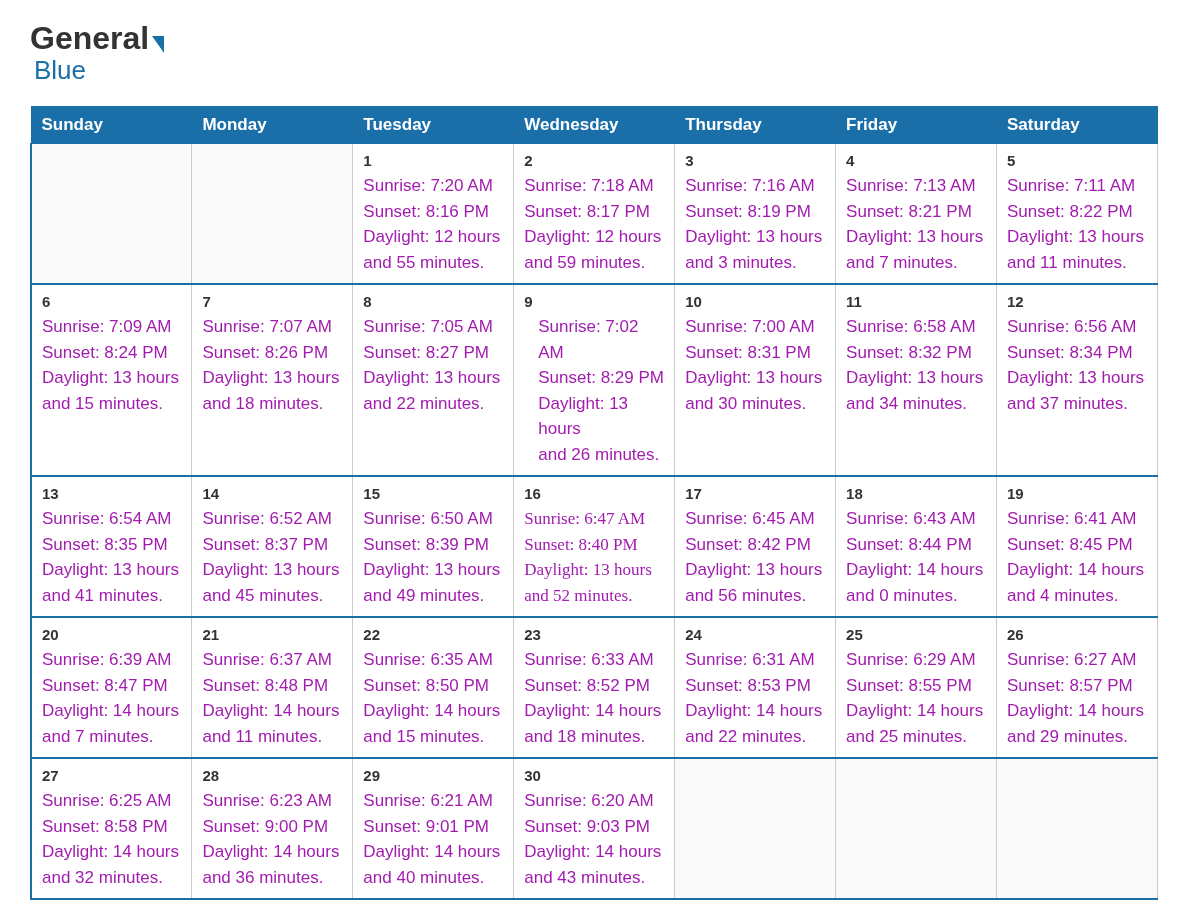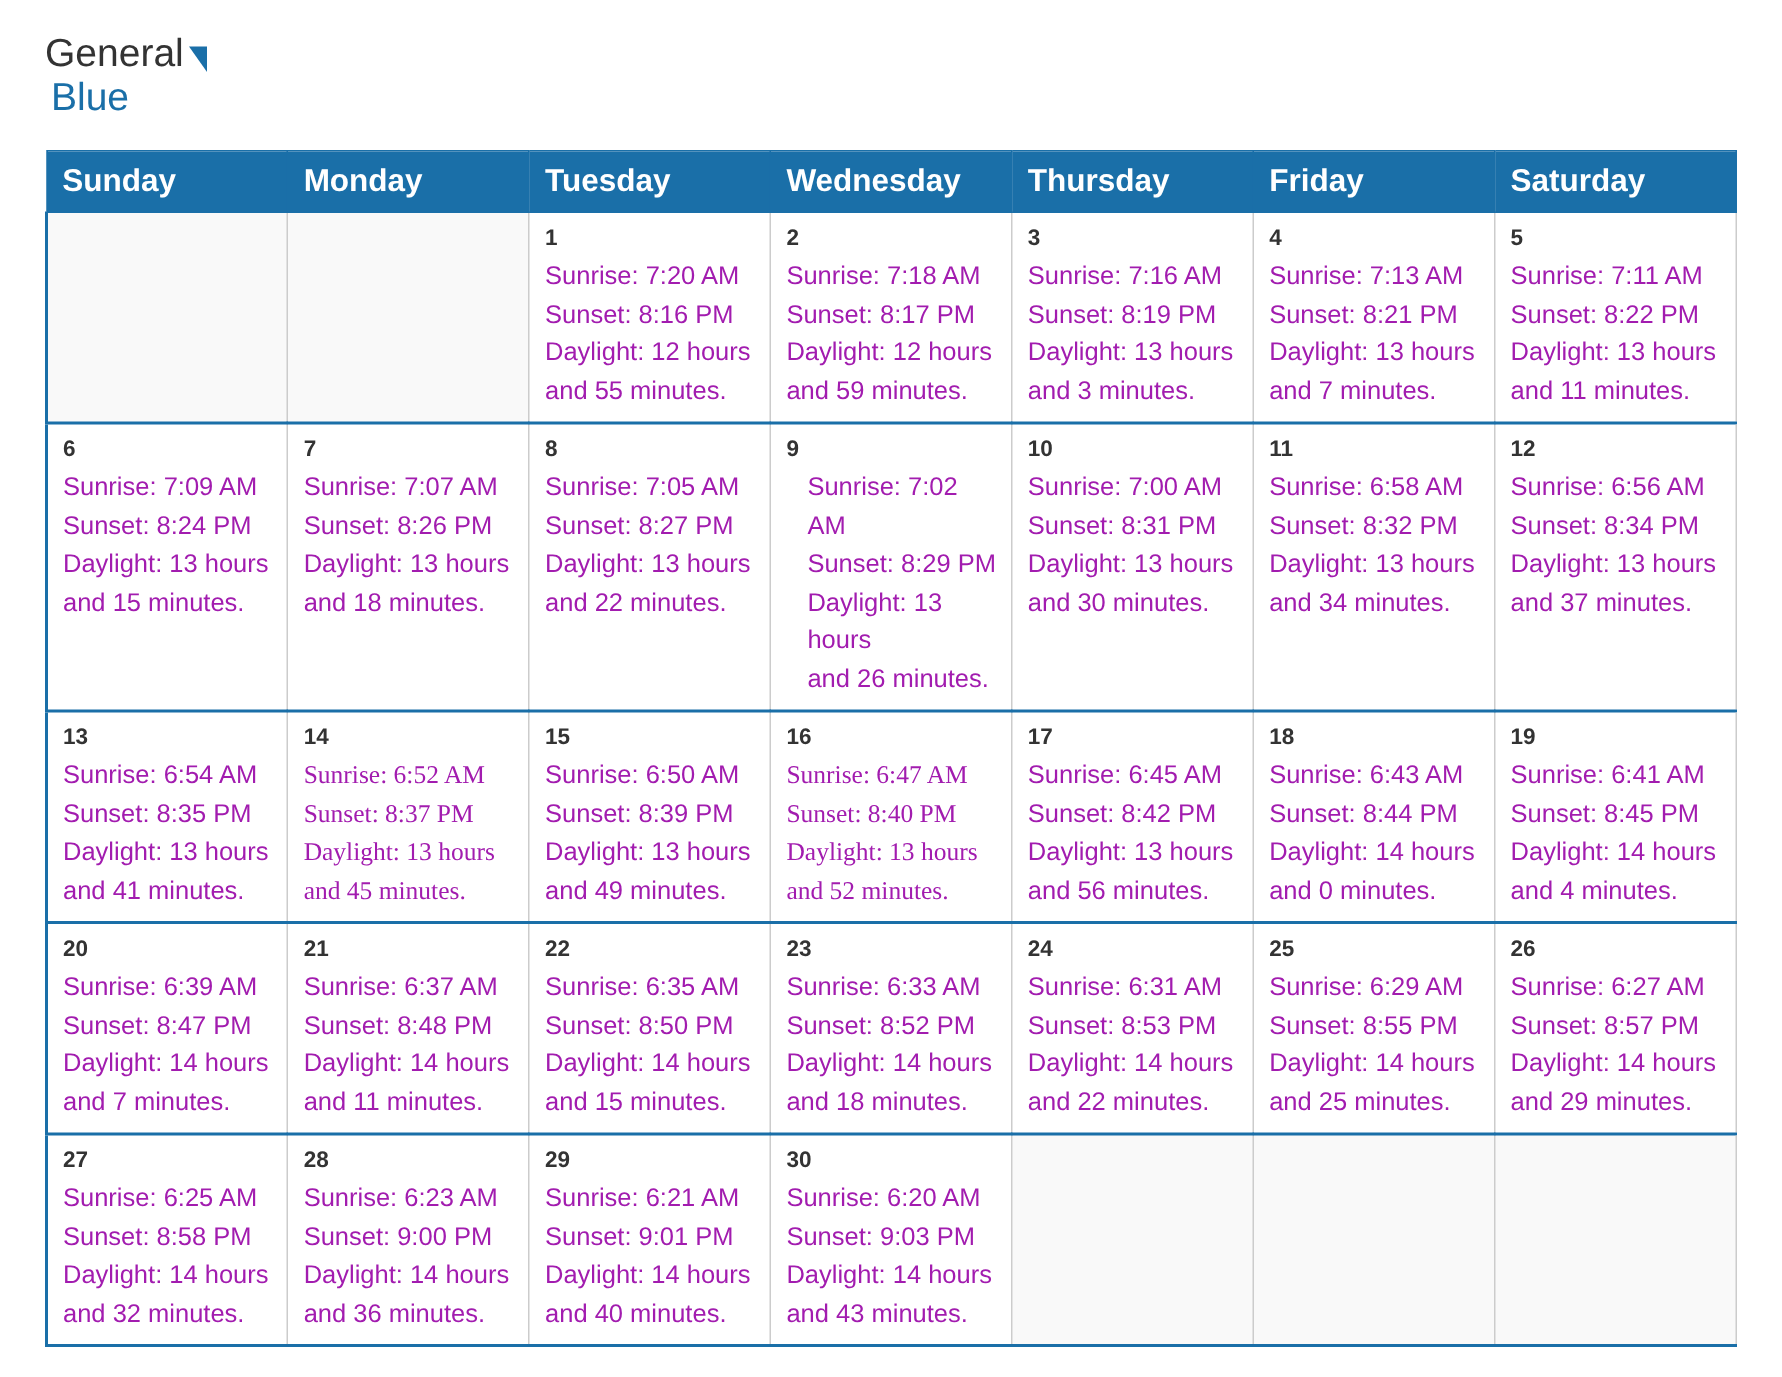--- a/index.html
+++ b/index.html
@@ -38,21 +38,21 @@
     }
     .calendar-table {
       width: 100%;
       border-collapse: collapse;
       table-layout: fixed;
     }
     .calendar-table thead th {
       background: #1a6fa8;
       color: #fff;
       padding: 8px 10px;
-      font-size: 21px;
+      font-size: 17px;
       font-weight: bold;
       text-align: left;
       border: 1px solid #1a6fa8;
     }
     .calendar-table tbody td {
       vertical-align: top;
       padding: 8px 10px;
       border: 1px solid #ccc;
       font-size: 13px;
       min-height: 90px;
@@ -79,21 +79,21 @@
     tbody tr {
       border-bottom: 2px solid #1a6fa8;
     }
   </style>
 </head>
 <body>
 
 <div class="header-area">
   <div class="logo-area">
     <div>
-      <span style="font-size:26px; font-weight:normal; color:#333;">General</span><span style="display:inline-block; width:0; height:0; border-left:12px solid transparent; border-right:0px solid transparent; border-top:17px solid #1a6fa8; margin-left:3px; vertical-align:middle;"></span>
+      <span style="font-size:32px; font-weight:bold; color:#333;">General</span><span style="display:inline-block; width:0; height:0; border-left:12px solid transparent; border-right:0px solid transparent; border-top:17px solid #1a6fa8; margin-left:3px; vertical-align:middle;"></span>
     </div>
     <div style="font-size:26px; font-weight:normal; color:#1a6fa8; margin-top:-2px; margin-left:4px;">Blue</div>
   </div>
   <div class="title-area">
   </div>
 </div>
 
 <table class="calendar-table">
   <thead>
     <tr>
@@ -200,21 +200,21 @@
       <tr>
         <td>
           <span class="day-number">13</span>
           <div class="day-info" style="white-space: pre-line;">Sunrise: 6:54 AM
 Sunset: 8:35 PM
 Daylight: 13 hours
 and 41 minutes.</div>
         </td>
         <td>
           <span class="day-number">14</span>
-          <div class="day-info" style="white-space: pre-line; font-family: Liberation Serif, serif;">Sunrise: 6:52 AM
+          <div class="day-info" style="white-space: pre-line;">Sunrise: 6:52 AM
 Sunset: 8:37 PM
 Daylight: 13 hours
 and 45 minutes.</div>
         </td>
         <td>
           <span class="day-number">15</span>
           <div class="day-info" style="white-space: pre-line;">Sunrise: 6:50 AM
 Sunset: 8:39 PM
 Daylight: 13 hours
 and 49 minutes.</div>

